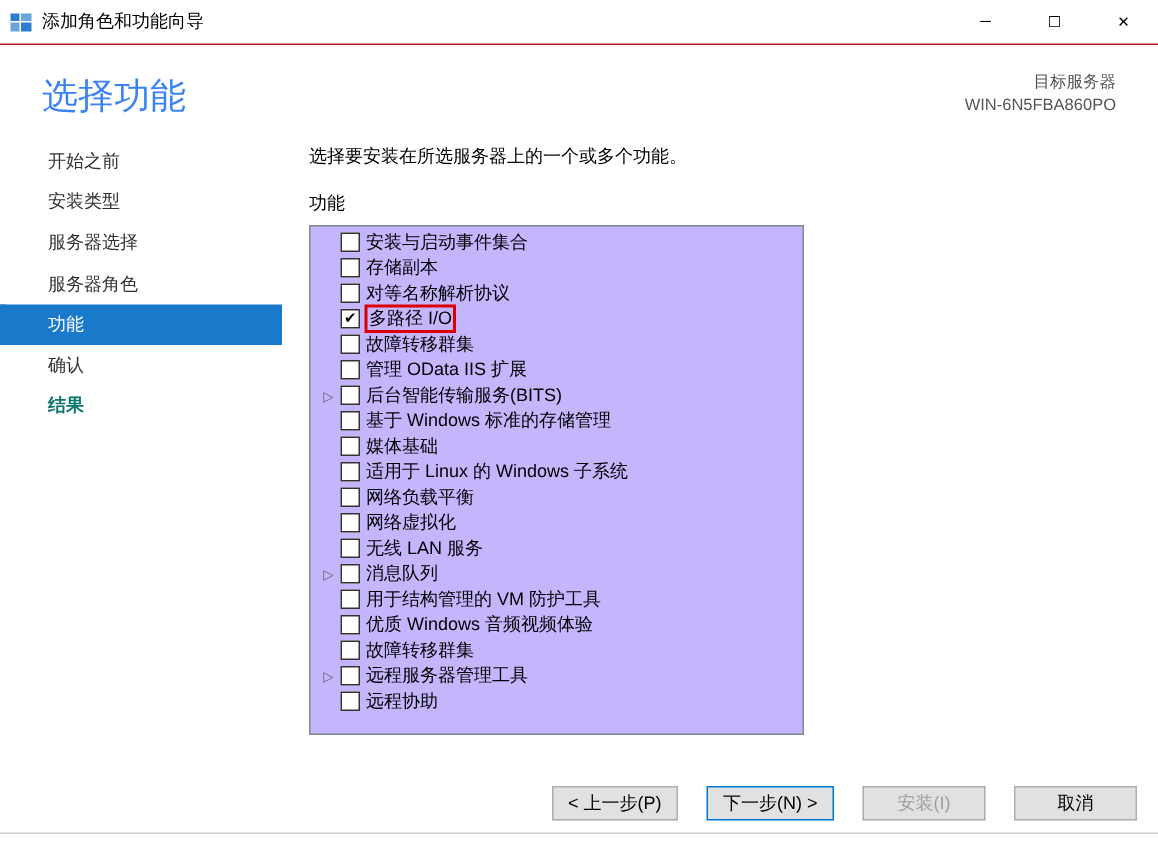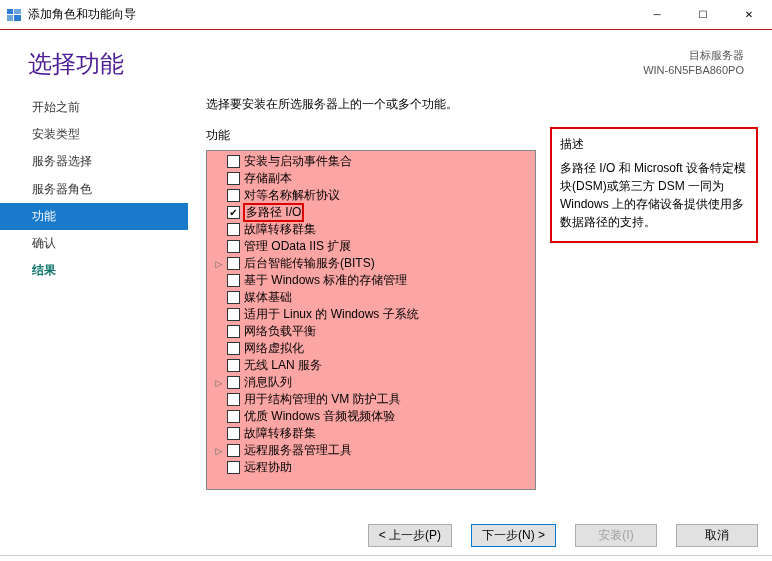--- a/index.html
+++ b/index.html
@@ -36,21 +36,21 @@
     color: #000;
   }
   .header {
     padding: 18px 28px 10px 28px;
     display: flex;
     justify-content: space-between;
     align-items: flex-start;
   }
   .page-title {
     font-size: 24px;
-    color: #4c1d95;
+    color: #3b82f6;
     font-weight: 400;
   }
   .target {
     text-align: right;
     font-size: 11px;
     color: #555;
     line-height: 1.4;
   }
   .body {
     display: flex;
@@ -102,21 +102,21 @@
   }
   .col-label {
     font-size: 12px;
     margin-bottom: 6px;
   }
   .tree-box {
     border: 1px solid #828790;
     flex: 1;
     overflow: auto;
     padding: 2px 0;
-    background: #fca5a5;
+    background: #c4b5fd;
   }
   .tree-row {
     display: flex;
     align-items: center;
     padding: 0 4px 0 6px;
     height: 17px;
     font-size: 12px;
     white-space: nowrap;
   }
   .expander {
@@ -336,26 +336,20 @@
               <span class="tree-label">远程服务器管理工具</span>
             </div>
             <div class="tree-row">
               <span class="expander empty"></span>
               <span class="cb"></span>
               <span class="tree-label">远程协助</span>
             </div>
           </div>
       </div>
 
-      <div class="desc-col">
-        <div class="desc-box">
-          <div class="desc-title">描述</div>
-          <div>多路径 I/O 和 Microsoft 设备特定模块(DSM)或第三方 DSM 一同为 Windows 上的存储设备提供使用多数据路径的支持。</div>
-        </div>
-      </div>
 
     </div>
   </div>
 </div>
 
 <div class="footer">
   <div class="btn">&lt; 上一步(P)</div>
   <div class="btn primary">下一步(N) &gt;</div>
   <div class="btn disabled">安装(I)</div>
   <div class="btn">取消</div>

